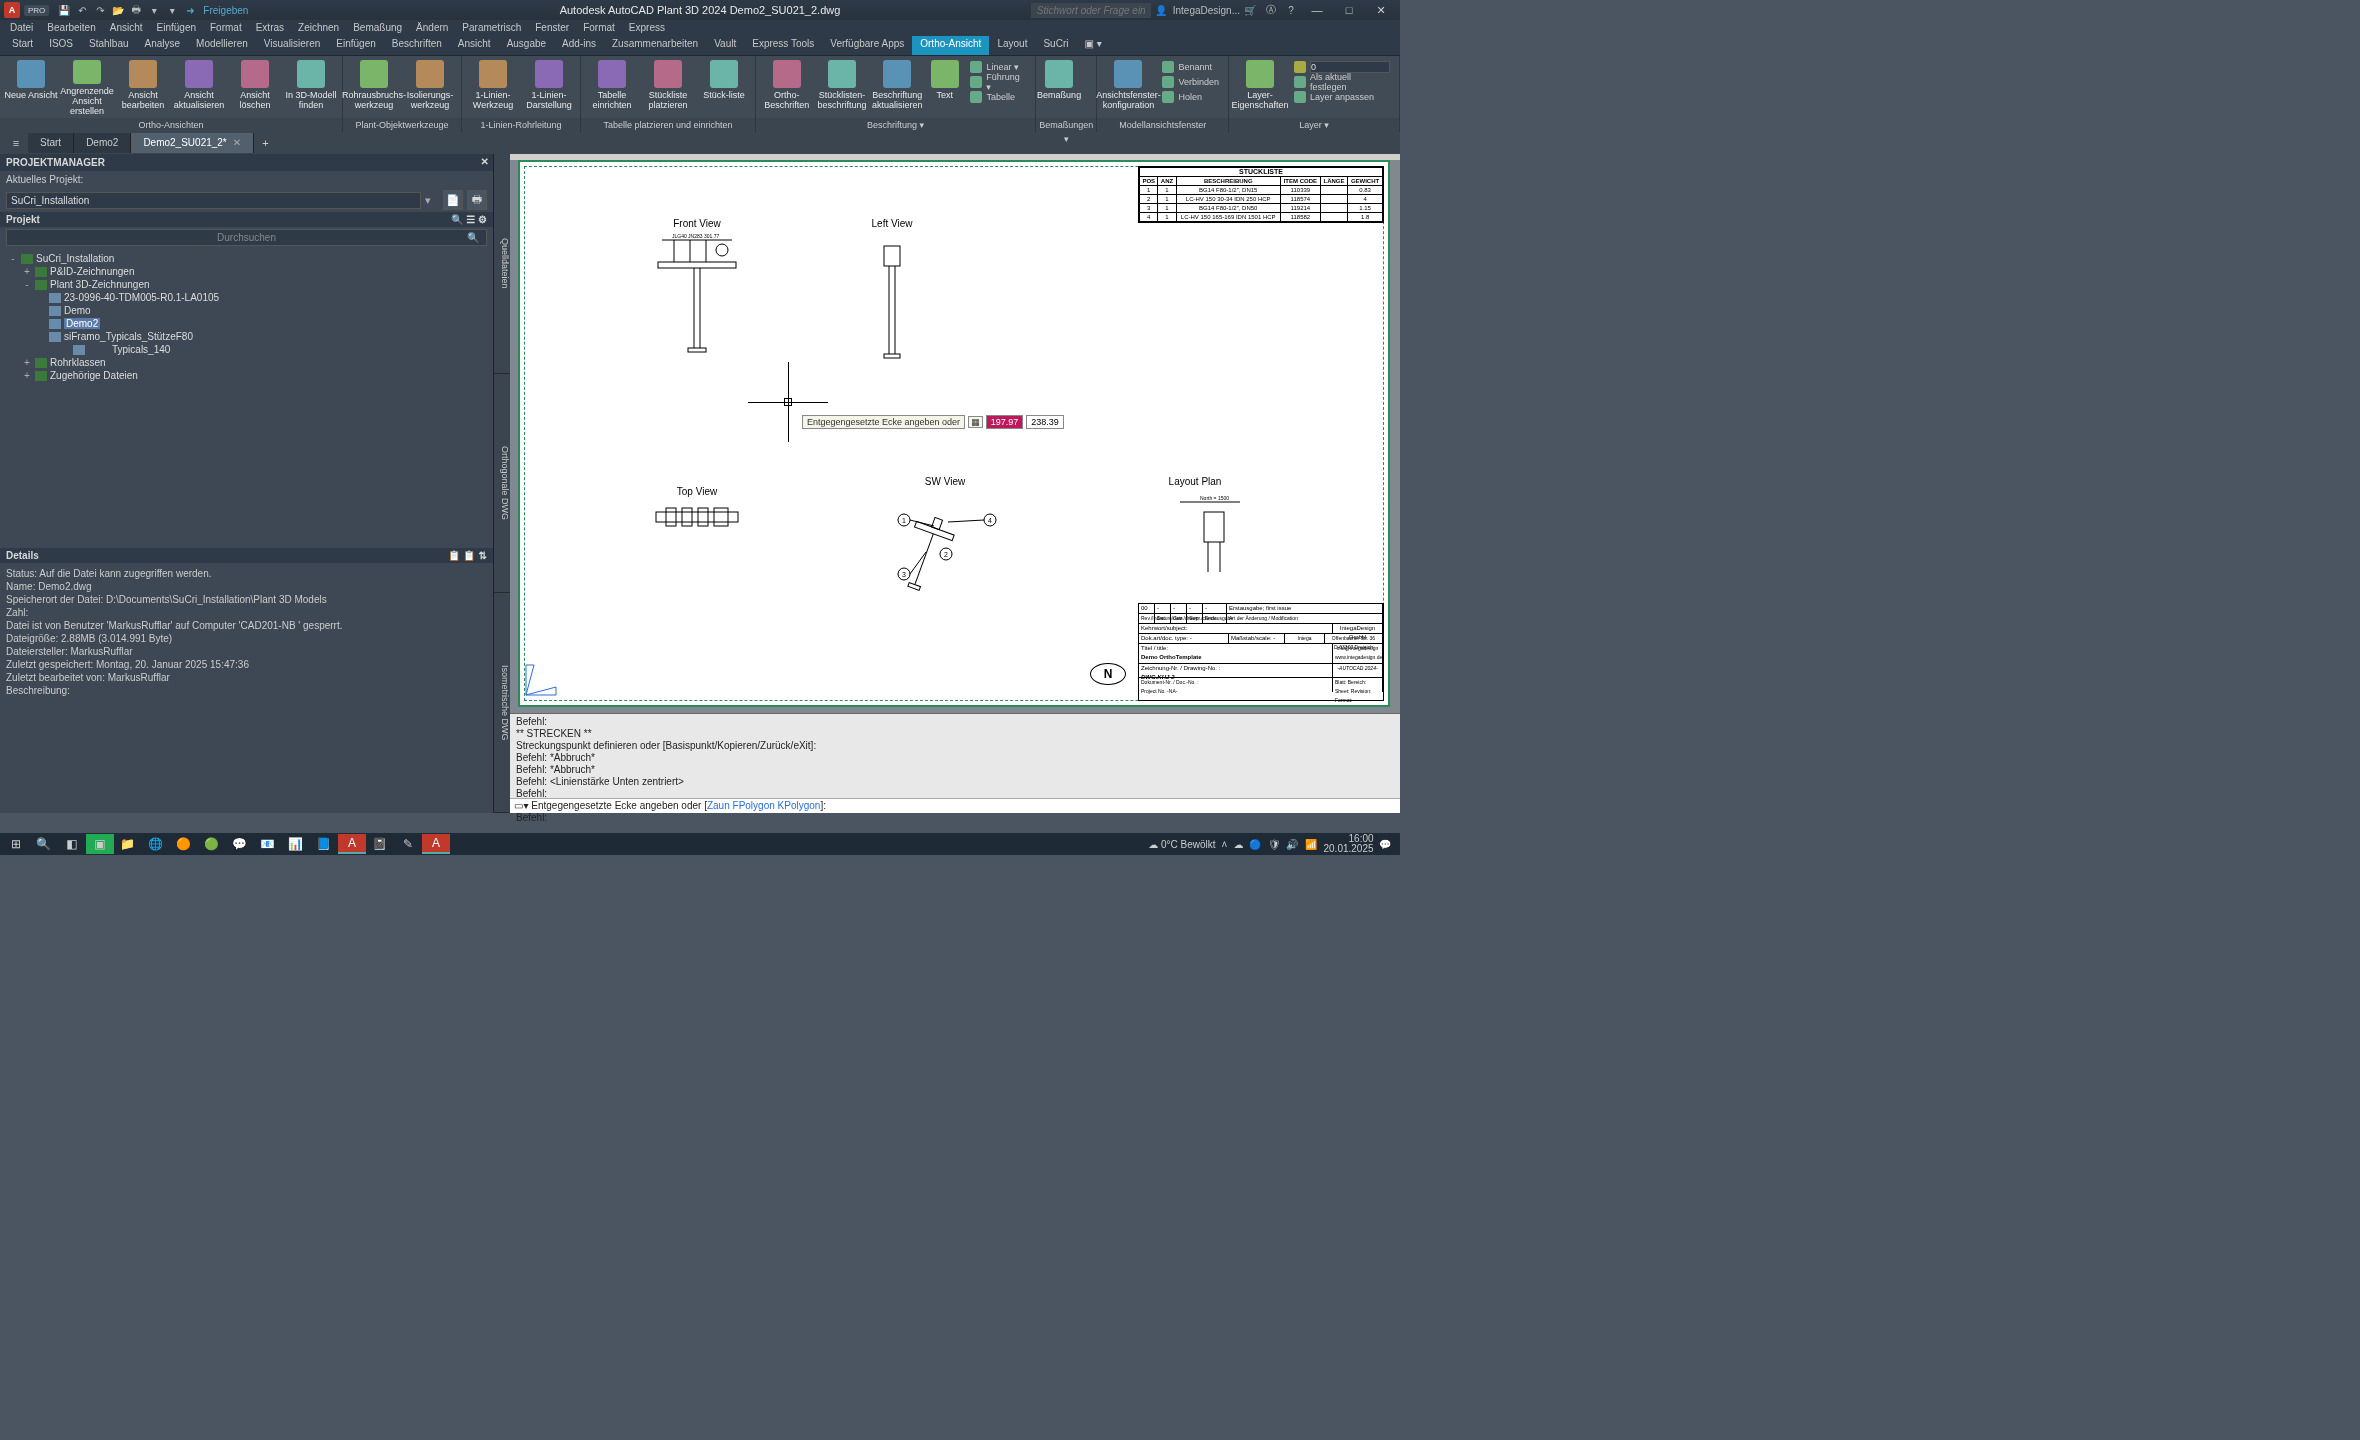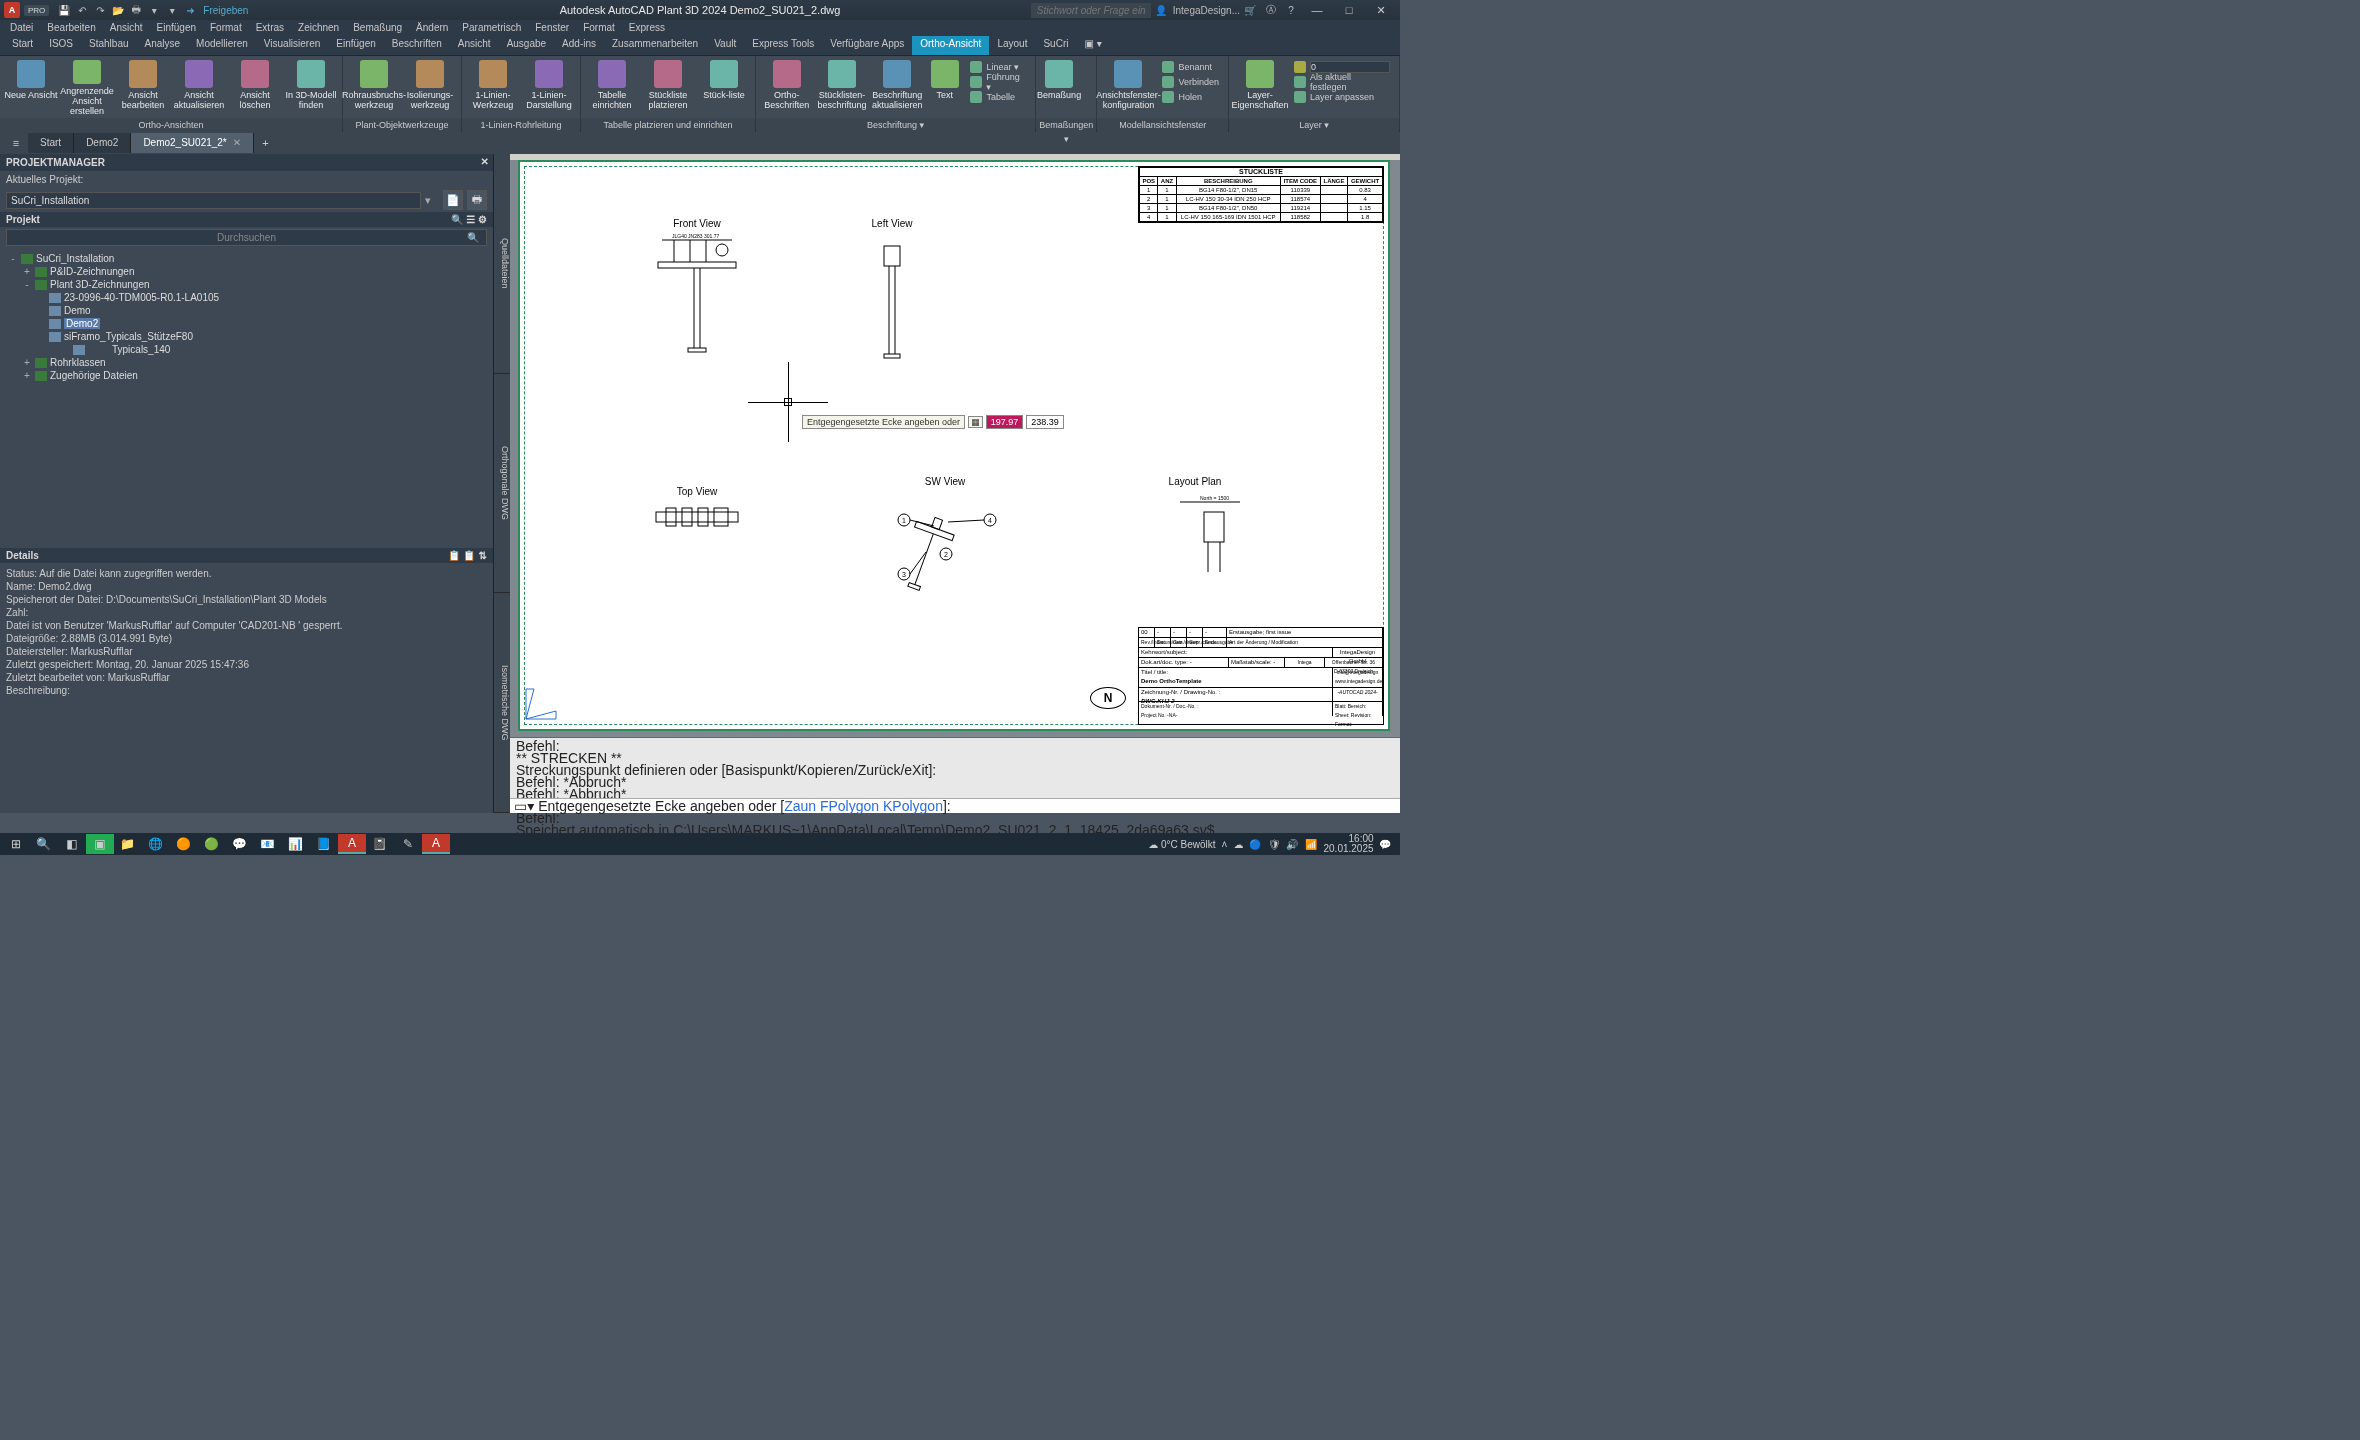--- a/index.html
+++ b/index.html
@@ -67,21 +67,21 @@
 .tblock .row { border-bottom: 1px solid #000; display: flex; height: 10px; }
 .tblock .cell { border-right: 1px solid #000; padding: 0 2px; line-height: 9px; }
 .cursor-cross { position: absolute; left: 268px; top: 240px; }
 .cursor-cross .hline { position: absolute; width: 80px; height: 1px; background: #000; left: -40px; }
 .cursor-cross .vline { position: absolute; width: 1px; height: 80px; background: #000; top: -40px; }
 .cursor-cross .box { position: absolute; width: 8px; height: 8px; border: 1px solid #000; left: -4px; top: -4px; background: transparent; }
 .dyninput { position: absolute; left: 282px; top: 253px; display: flex; gap: 3px; align-items: center; }
 .dyninput .hint { background: #f4f4e8; border: 1px solid #888; padding: 1px 4px; font-size: 9px; color: #333; }
 .dyninput .val { background: #fff; border: 1px solid #888; padding: 1px 4px; font-size: 9px; color: #000; }
 .dyninput .val.active { background: #be185d; color: #fff; }
-.cmdwin { height: 76px; background: #e8e8e8; border-top: 1px solid #666; font-family: Consolas, monospace; font-size: 14px; color: #222; padding: 2px 6px; line-height: 12px; position: relative; }
+.cmdwin { height: 100px; background: #e8e8e8; border-top: 1px solid #666; font-family: Consolas, monospace; font-size: 10px; color: #222; padding: 2px 6px; line-height: 12px; position: relative; }
 .cmdwin .cmdlast { position: absolute; bottom: 0; left: 0; right: 0; background: #fff; border-top: 1px solid #aaa; padding: 1px 4px; }
 .cmdwin .cmdlast .kw { color: #2a6ed8; }
 .bottomtabs { height: 20px; background: #2e3842; display: flex; align-items: center; }
 .bottomtabs .ham { width: 24px; text-align: center; color: #ccc; }
 .bottomtabs .btab { padding: 3px 10px; color: #ccc; font-size: 10px; }
 .bottomtabs .btab.active { background: #525f6c; color: #fff; }
 .bottomtabs .right { margin-left: auto; display: flex; align-items: center; gap: 2px; padding-right: 4px; }
 .bottomtabs .sb { width: 18px; height: 16px; display: flex; align-items: center; justify-content: center; color: #aaa; font-size: 10px; }
 .bottomtabs .stext { color: #ccc; font-size: 10px; padding: 0 4px; }
 .bottomtabs .zoom { background: #2a8c5a; color: #fff; padding: 1px 6px; font-size: 10px; }

